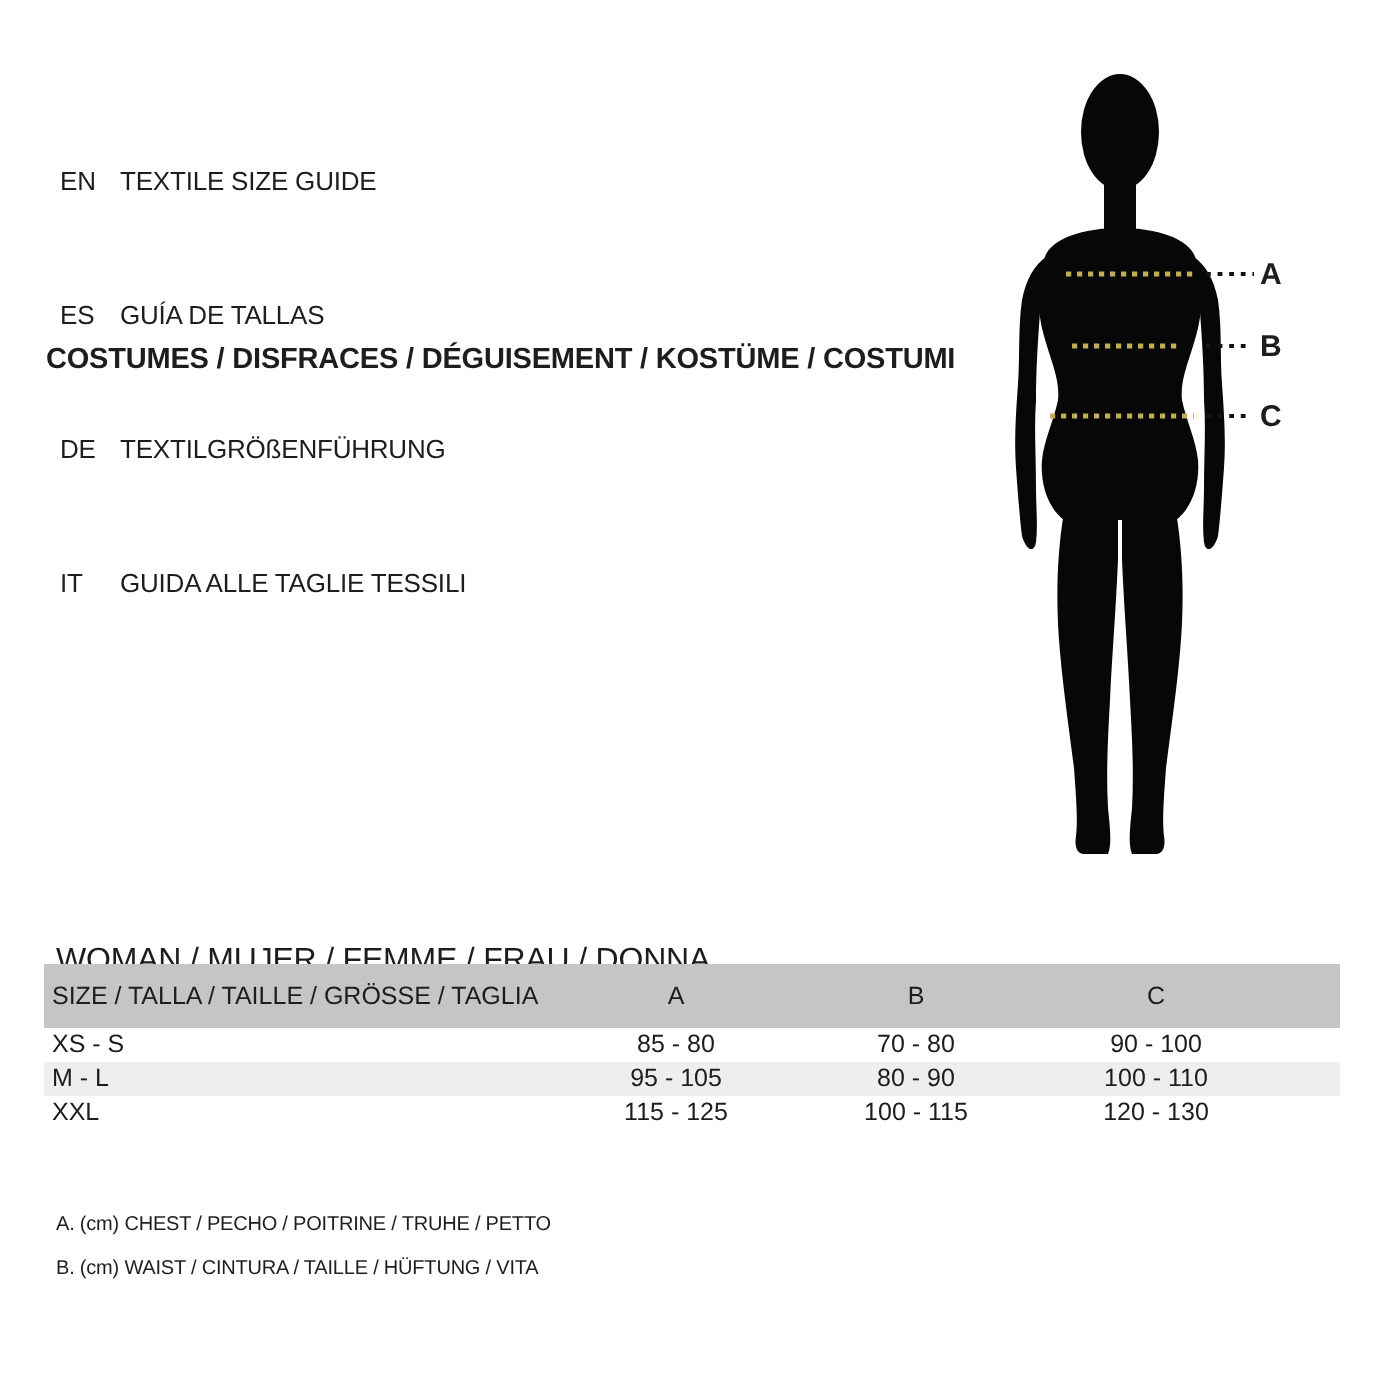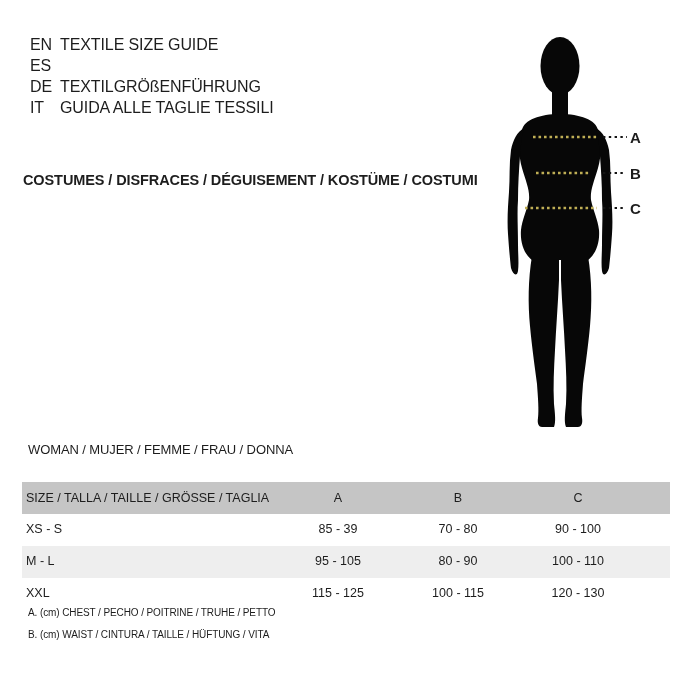--- a/index.html
+++ b/index.html
@@ -10,43 +10,43 @@
     --dot-outside:#141414;
     --silhouette:#070707;
   }
   *{margin:0;padding:0;box-sizing:border-box;}
   html,body{width:700px;height:700px;background:#ffffff;}
   body{font-family:"Liberation Sans",sans-serif;color:var(--text);position:relative;overflow:hidden;}
   .page{position:absolute;inset:0;width:700px;height:700px;background:#fff;}
 
   
   .lang-list{position:absolute;left:30px;top:34px;list-style:none;}
-  .lang-list li{display:flex;line-height:21px;font-size:16px;font-weight:500;letter-spacing:-0.1px;white-space:nowrap;}
+  .lang-list li{display:flex;line-height:21px;font-size:13px;font-weight:500;letter-spacing:-0.1px;white-space:nowrap;margin-top:46px;}
   .lang-list .code{width:30px;flex:0 0 30px;}
 
   
   .category{position:absolute;left:23px;top:172px;font-size:14.5px;font-weight:bold;letter-spacing:-0.1px;white-space:nowrap;}
 
   
   .figure{position:absolute;left:480px;top:28px;width:210px;height:402px;}
   .figure svg{position:absolute;left:0;top:0;}
   .fill-body{fill:var(--silhouette);stroke:none;}
   .dash-body{stroke:var(--dot-on-body);stroke-width:2.6;stroke-dasharray:2.6 2.9;fill:none;}
   .dash-out{stroke:var(--dot-outside);stroke-width:2.1;stroke-dasharray:2.4 3.4;fill:none;}
   .marker{position:absolute;left:150px;width:22px;height:18px;line-height:18px;font-size:15px;font-weight:bold;}
   .marker-a{top:101px;}
   .marker-b{top:137px;}
   .marker-c{top:172px;}
 
   
-  .group-title{position:absolute;left:28px;top:442px;font-size:13px;letter-spacing:-0.1px;white-space:nowrap;}
+  .group-title{position:absolute;left:28px;top:472px;font-size:16px;letter-spacing:-0.1px;white-space:nowrap;text-decoration:underline;}
 
   
   .size-table{position:absolute;left:22px;top:482px;width:648px;border-collapse:collapse;table-layout:fixed;font-size:12.5px;}
-  .size-table th,.size-table td{padding:0;height:32px;line-height:15.5px;font-weight:normal;white-space:nowrap;overflow:hidden;}
+  .size-table th,.size-table td{padding:0;height:17px;line-height:15.5px;font-weight:normal;white-space:nowrap;overflow:hidden;}
   .size-table thead th{background:var(--header-bg);height:32px;line-height:17px;}
   .size-table th.c-size,.size-table td.c-size{text-align:left;padding-left:4px;}
   .size-table th.c-num,.size-table td.c-num{text-align:center;}
   .size-table tbody tr:nth-child(even) td{background:var(--row-alt);}
 
   
   .legend{position:absolute;left:28px;top:602px;font-size:10px;letter-spacing:-0.1px;}
   .legend div{line-height:22px;white-space:nowrap;}
 </style>
 </head>
@@ -54,20 +54,21 @@
 
 <div class="page">
 
   <ul class="lang-list">
     <li>
       <span class="code">EN</span>
       <span class="label">TEXTILE SIZE GUIDE</span>
     </li>
     <li>
       <span class="code">ES</span>
+      <span class="label">GUÍA DE TALLAS</span>
     </li>
     <li>
       <span class="code">DE</span>
       <span class="label">TEXTILGRÖßENFÜHRUNG</span>
     </li>
     <li>
       <span class="code">IT</span>
       <span class="label">GUIDA ALLE TAGLIE TESSILI</span>
     </li>
   </ul>
@@ -118,21 +119,21 @@
         <th class="c-size">SIZE / TALLA / TAILLE / GRÖSSE / TAGLIA</th>
         <th class="c-num">A</th>
         <th class="c-num">B</th>
         <th class="c-num">C</th>
         <th class="c-fill"></th>
       </tr>
     </thead>
     <tbody>
       <tr>
         <td class="c-size">XS - S</td>
-        <td class="c-num">85 - 39</td>
+        <td class="c-num">85 - 80</td>
         <td class="c-num">70 - 80</td>
         <td class="c-num">90 - 100</td>
         <td></td>
       </tr>
       <tr>
         <td class="c-size">M - L</td>
         <td class="c-num">95 - 105</td>
         <td class="c-num">80 - 90</td>
         <td class="c-num">100 - 110</td>
         <td></td>

